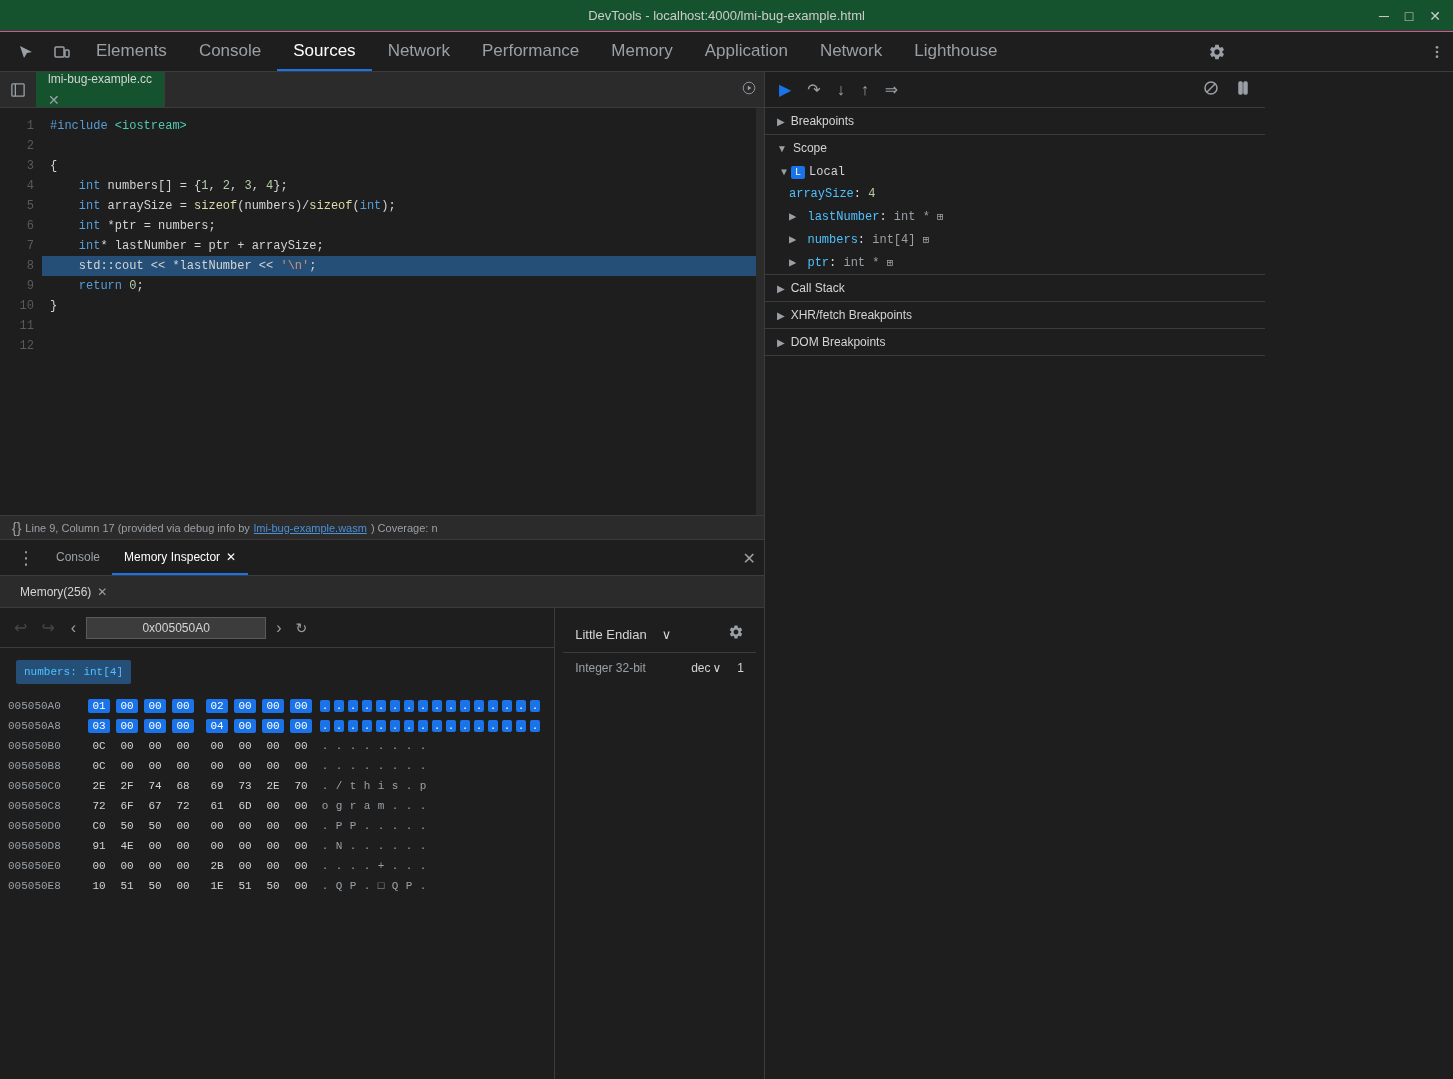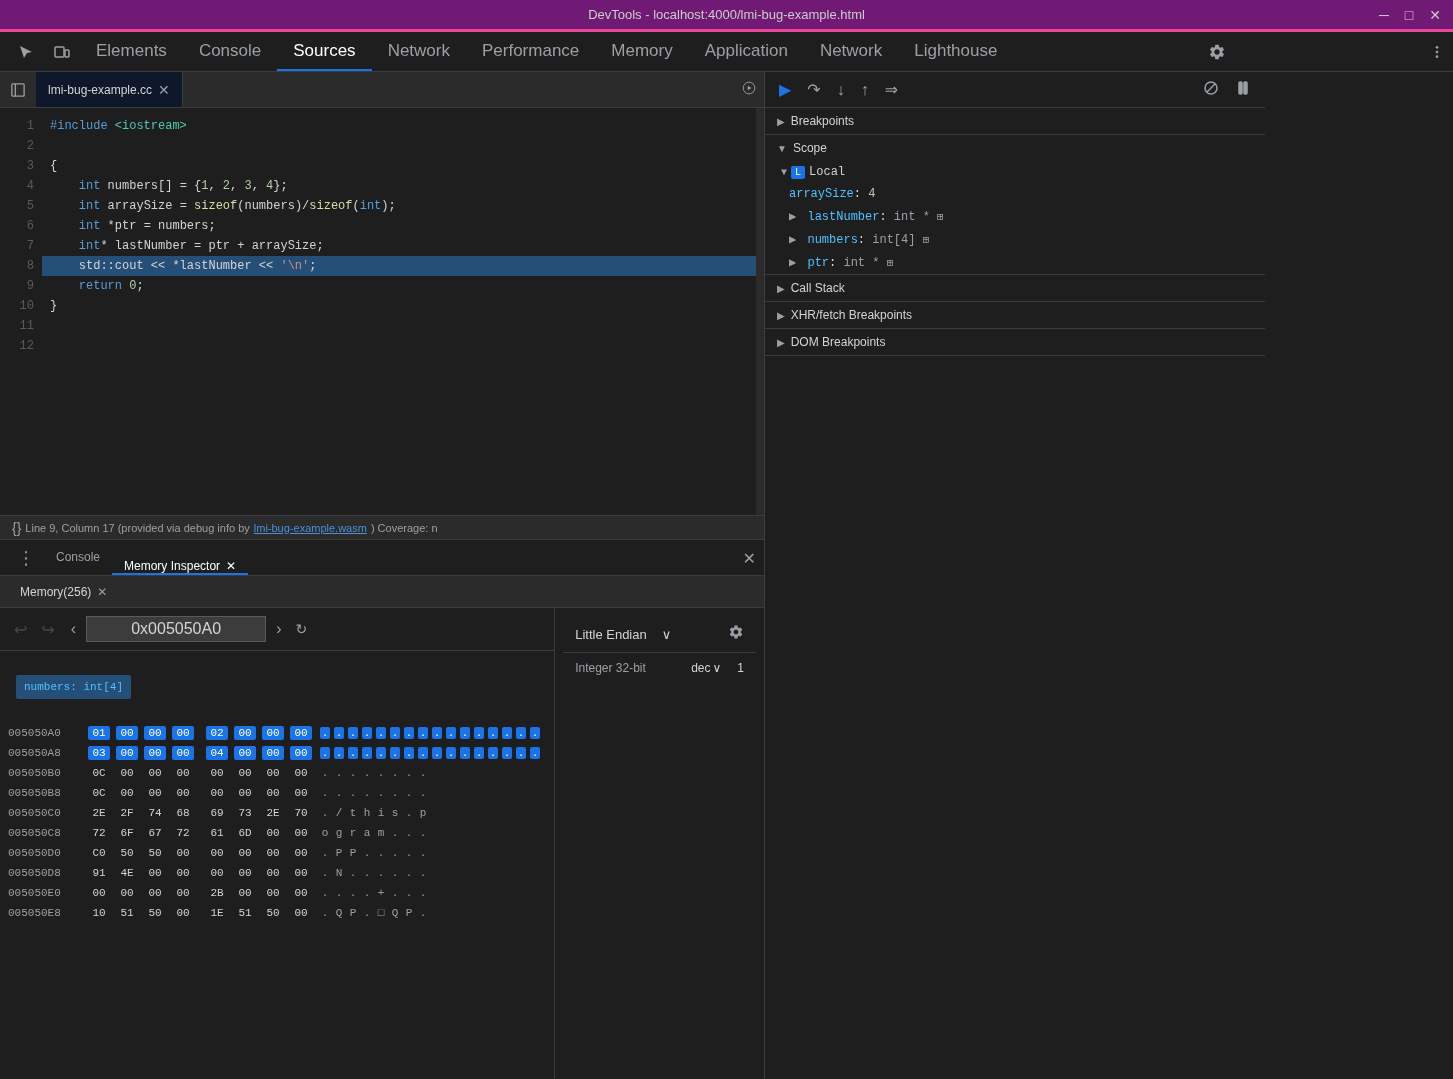--- a/index.html
+++ b/index.html
@@ -1,38 +1,38 @@
 <!DOCTYPE html>
 <html><head>
   <meta charset="utf-8">
   <style>
     * { box-sizing: border-box; margin: 0; padding: 0; }
     body { font-family: -apple-system, BlinkMacSystemFont, 'Segoe UI', sans-serif; font-size: 12px; background: #1e1e1e; color: #d4d4d4; width: 1453px; height: 1079px; overflow: hidden; }
 
     
-    .titlebar { background: #701a75; height: 32px; display: flex; align-items: center; justify-content: center; color: #ccc; font-size: 13px; border-bottom: 3px solid #ec4899; position: relative; }
+    .titlebar { background: #14532d; height: 32px; display: flex; align-items: center; justify-content: center; color: #ccc; font-size: 13px; border-bottom: 1px solid #ec4899; position: relative; }
     .titlebar-controls { position: absolute; right: 8px; display: flex; gap: 8px; align-items: center; }
     .titlebar-btn { color: #ccc; font-size: 14px; cursor: pointer; background: none; border: none; padding: 2px 4px; }
 
     
     .devtools-nav { background: #1e1e1e; height: 40px; display: flex; align-items: stretch; border-bottom: 1px solid #3c3c3c; padding-left: 8px; }
     .nav-icon-btn { width: 36px; display: flex; align-items: center; justify-content: center; color: #9aa0a6; cursor: pointer; }
     .nav-tab { display: flex; align-items: center; padding: 0 16px; color: #9aa0a6; cursor: pointer; font-size: 17px; border-bottom: 2px solid transparent; white-space: nowrap; text-align: center; }
     .nav-tab.active { color: #fff; border-bottom: 2px solid #1a73e8; }
     .nav-gear { margin-left: auto; display: flex; align-items: center; padding: 0 8px; color: #9aa0a6; }
 
     
     .main-layout { display: flex; height: calc(1079px - 32px - 40px); }
 
     
     .left-panel { display: flex; flex-direction: column; width: 765px; border-right: 1px solid #3c3c3c; }
 
     
     .editor-header { background: #2b2b2b; height: 36px; display: flex; align-items: center; border-bottom: 1px solid #3c3c3c; }
-    .file-tab { display: flex; align-items: center; gap: 6px; padding: 0 12px; height: 100%; background: #0f172a; border-right: 1px solid #3c3c3c; color: #d4d4d4; font-size: 12px; cursor: pointer; }
+    .file-tab { display: flex; gap: 6px; padding: 0 12px; height: 100%; background: #14532d; border-right: 1px solid #3c3c3c; color: #d4d4d4; font-size: 12px; cursor: pointer; flex-direction: column; }
     .file-tab .close-icon { color: #9aa0a6; font-size: 14px; }
     .editor-toolbar-right { margin-left: auto; padding: 0 8px; color: #9aa0a6; }
 
     
     .code-editor { flex: 1; background: #1e1e1e; overflow: hidden; position: relative; display: flex; }
     .line-numbers { width: 42px; padding: 8px 0; text-align: right; color: #5a5a5a; font-family: 'Courier New', monospace; font-size: 12px; line-height: 20px; padding-right: 8px; user-select: none; flex-shrink: 0; }
     .code-content { flex: 1; padding: 8px 0; font-family: 'Courier New', monospace; font-size: 12px; line-height: 20px; overflow-y: auto; }
     .code-line { padding: 0 8px; white-space: pre; }
     .code-line.highlighted { background: #264f78; }
     .scrollbar-v { position: absolute; right: 0; top: 0; width: 8px; height: 100%; background: #2b2b2b; }
@@ -45,39 +45,39 @@
 
     
     .status-bar { background: #2b2b2b; height: 24px; display: flex; align-items: center; padding: 0 12px; border-top: 1px solid #3c3c3c; color: #9aa0a6; font-size: 11px; gap: 4px; }
     .status-link { color: #4a90d9; text-decoration: underline; cursor: pointer; }
 
     
     .bottom-panel { background: #1e1e1e; border-top: 1px solid #3c3c3c; display: flex; flex-direction: column; height: 540px; }
     .panel-tabs { height: 36px; display: flex; align-items: stretch; border-bottom: 1px solid #3c3c3c; padding-left: 8px; position: relative; }
     .panel-close-all { position: absolute; right: 8px; top: 50%; transform: translateY(-50%); color: #9aa0a6; cursor: pointer; font-size: 16px; }
     .panel-tab { display: flex; align-items: center; gap: 6px; padding: 0 12px; color: #9aa0a6; cursor: pointer; font-size: 12px; border-bottom: 2px solid transparent; }
-    .panel-tab.active { color: #fff; border-bottom: 2px solid #1a73e8; align-items: flex-end; }
+    .panel-tab.active { color: #fff; border-bottom: 2px solid #1a73e8; }
     .memory-tabs { height: 32px; display: flex; align-items: stretch; border-bottom: 1px solid #3c3c3c; padding-left: 8px; background: #2b2b2b; }
     .memory-tab { display: flex; align-items: center; gap: 6px; padding: 0 12px; color: #d4d4d4; font-size: 12px; cursor: pointer; }
 
     
     .memory-content { flex: 1; display: flex; overflow: hidden; }
     .memory-left { width: 655px; border-right: 1px solid #3c3c3c; display: flex; flex-direction: column; overflow: hidden; }
     .memory-right { flex: 1; display: flex; flex-direction: column; padding: 8px; }
 
     
     .addr-nav { display: flex; align-items: center; padding: 8px; gap: 4px; border-bottom: 1px solid #3c3c3c; }
     .nav-back-fwd { display: flex; gap: 2px; }
     .nav-btn { background: none; border: none; color: #9aa0a6; cursor: pointer; font-size: 16px; padding: 2px 6px; }
     .nav-btn:disabled { opacity: 0.3; }
-    .addr-input { background: #3c3c3c; border: 1px solid #5a5a5a; color: #d4d4d4; font-size: 16px; padding: 3px 8px; width: 180px; text-align: center; }
+    .addr-input { background: #3c3c3c; border: 1px solid #5a5a5a; color: #d4d4d4; font-size: 12px; padding: 3px 8px; width: 180px; text-align: center; }
     .refresh-btn { background: none; border: none; color: #9aa0a6; cursor: pointer; font-size: 14px; margin-left: 4px; }
 
     
-    .numbers-label { padding: 6px 8px; background: #264f78; display: inline-block; margin: 20px 8px; border-radius: 2px; color: #4fc1ff; font-size: 11px; font-family: 'Courier New', monospace; }
+    .numbers-label { padding: 6px 8px; background: #264f78; display: inline-block; margin: 8px 8px; border-radius: 2px; color: #4fc1ff; font-size: 11px; font-family: 'Courier New', monospace; }
 
     
     .hex-view { flex: 1; overflow-y: auto; font-family: 'Courier New', monospace; font-size: 11px; }
     .hex-row { display: flex; align-items: center; height: 20px; padding: 0 8px; }
     .hex-addr { color: #9aa0a6; width: 80px; flex-shrink: 0; }
     .hex-bytes { display: flex; gap: 6px; flex-shrink: 0; }
     .hex-byte { width: 22px; text-align: center; }
     .hex-byte.highlighted-blue { background: #1a73e8; color: #fff; border-radius: 2px; padding: 1px 2px; }
     .hex-separator { width: 12px; }
     .hex-ascii { display: flex; gap: 4px; color: #9aa0a6; margin-left: 8px; }

